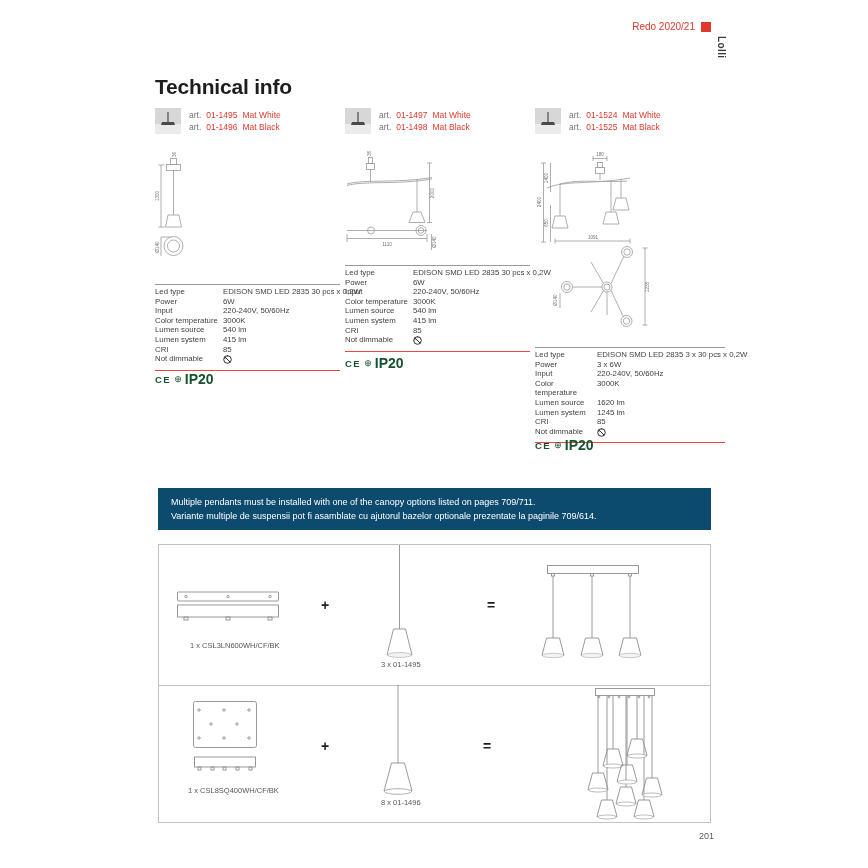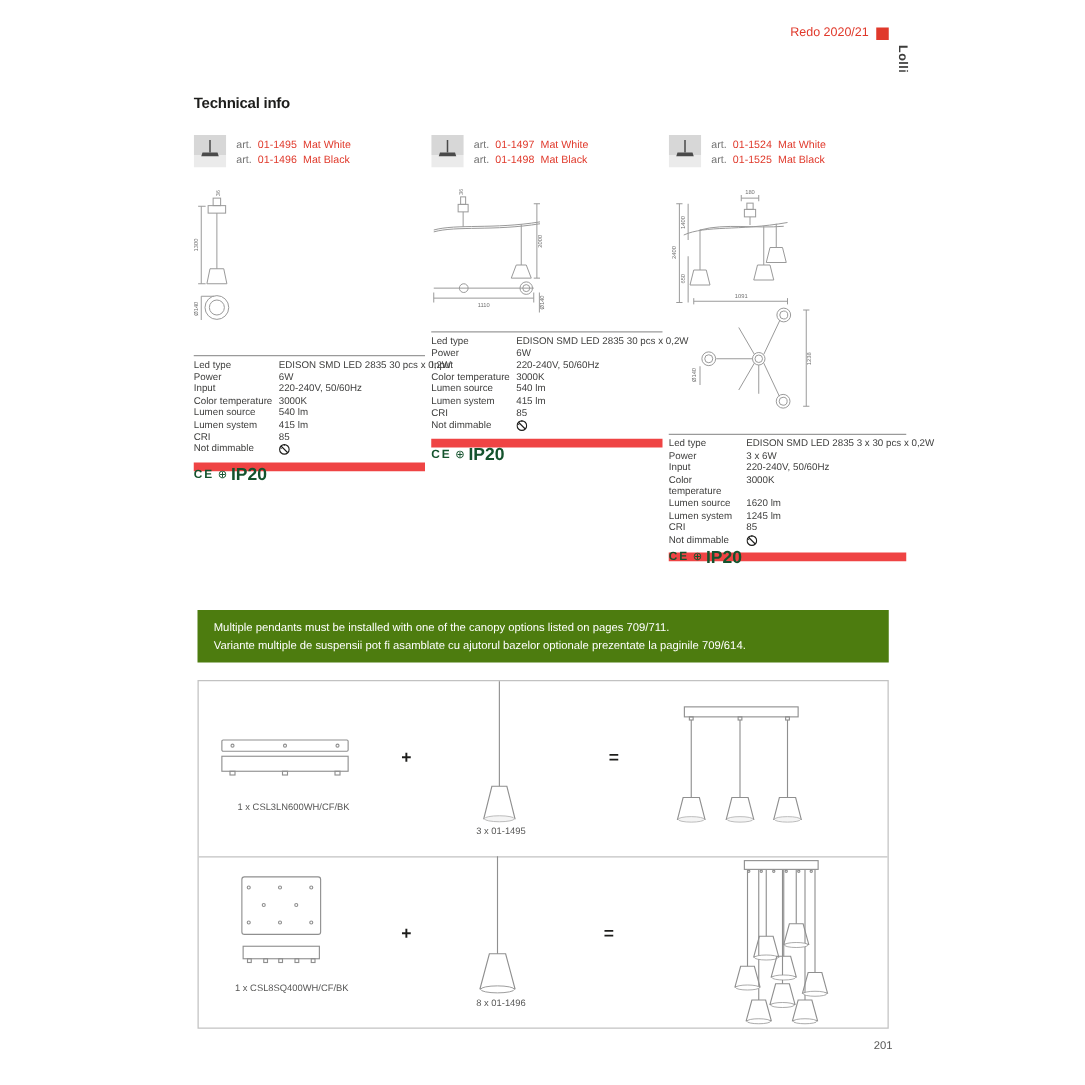--- a/index.html
+++ b/index.html
@@ -7,54 +7,54 @@
         font-family:"Liberation Sans",sans-serif;color:#1d1d1b;}
 
   
   .brand-row{position:absolute;left:155px;top:21px;width:556px;display:flex;
              justify-content:flex-end;align-items:center;gap:6px;}
   .brand{color:#e0392b;font-size:10px;}
   .brand-sq{width:10px;height:10px;background:#e0392b;}
   .side-label{position:absolute;left:716px;top:36px;writing-mode:vertical-rl;
               font-size:10px;font-weight:bold;color:#3c3c3b;letter-spacing:.4px;}
 
-  .page-title{position:absolute;left:155px;top:75px;margin:0;font-size:12px;
+  .page-title{position:absolute;left:155px;top:75px;margin:0;font-size:21px;
               font-weight:bold;letter-spacing:-.2px;color:#1d1d1b;}
 
   
   .product{position:absolute;top:108px;width:185px;}
   #p1{left:155px}  #p2{left:345px}  #p3{left:535px;width:190px}
   .prod-header{display:flex;gap:8px;align-items:center;}
   .icon-box{flex:none;}
   .art-lines{display:flex;flex-direction:column;gap:2px;font-size:8.5px;line-height:10px;}
   .art-line{display:flex;gap:5px;white-space:nowrap;}
   .art-word{color:#737373;}
   .art-code,.art-finish{color:#e0392b;}
   .drawing{position:absolute;left:0;top:42px;overflow:visible;}
   .tdraw text{font-family:"Liberation Sans",sans-serif;font-size:4.6px;fill:#6f6f6f;}
   .tdraw line,.tdraw path,.tdraw rect,.tdraw circle{stroke:#9a9a9a;stroke-width:.8;fill:none;}
   .spec-table{position:absolute;left:0;width:100%;border-top:1px solid #9a9a9a;
-              border-bottom:7px solid #ef4444;padding:2px 0 3px;box-sizing:border-box;}
+              border-bottom:1px solid #ef4444;padding:2px 0 3px;box-sizing:border-box;}
   #p1 .spec-table{top:176px} #p2 .spec-table{top:157px} #p3 .spec-table{top:239px}
   .spec-row{display:flex;font-size:7.8px;line-height:9.6px;color:#3f3f3e;}
   .spec-label{width:68px;flex:none;}
   #p3 .spec-label{width:62px;}
   .spec-value{flex:1;white-space:nowrap;}
   .nd-icon{margin-top:1px;}
   .certs{position:absolute;left:0;display:flex;align-items:center;gap:3px;color:#14532d;}
   #p1 .certs{top:263px} #p2 .certs{top:247px} #p3 .certs{top:329px}
   .ce{font-size:9.5px;font-weight:bold;letter-spacing:1.5px;}
   .sym{font-size:9px;}
   .ip{font-size:14px;font-weight:bold;}
 
   
   .comp-heading{position:absolute;left:155px;top:466px;margin:0;font-size:13px;
                 font-weight:bold;color:#1d1d1b;}
   .notice{position:absolute;left:158px;top:488px;width:553px;box-sizing:border-box;
-          background:#4d7c0f;color:#fff;padding:7px 13px;font-size:9px;line-height:14px;}
+          background:#0c4a6e;color:#fff;padding:7px 13px;font-size:9px;line-height:14px;}
   .comp-box{position:absolute;left:158px;top:544px;width:553px;height:279px;
             border:1px solid #c2c2c2;box-sizing:border-box;}
   .comp-divider{position:absolute;left:0;top:140px;width:100%;height:1px;background:#c2c2c2;}
   .comp-box svg{position:absolute;overflow:visible;}
   .comp-label{position:absolute;font-size:7.5px;color:#575756;white-space:nowrap;}
   .op{position:absolute;font-size:14px;font-weight:bold;color:#1d1d1b;}
   .cdraw line,.cdraw path,.cdraw rect,.cdraw circle{stroke:#8f8f8f;stroke-width:.9;fill:none;}
 
   .page-number{position:absolute;left:699px;top:831px;font-size:9px;color:#575756;}
 </style>

